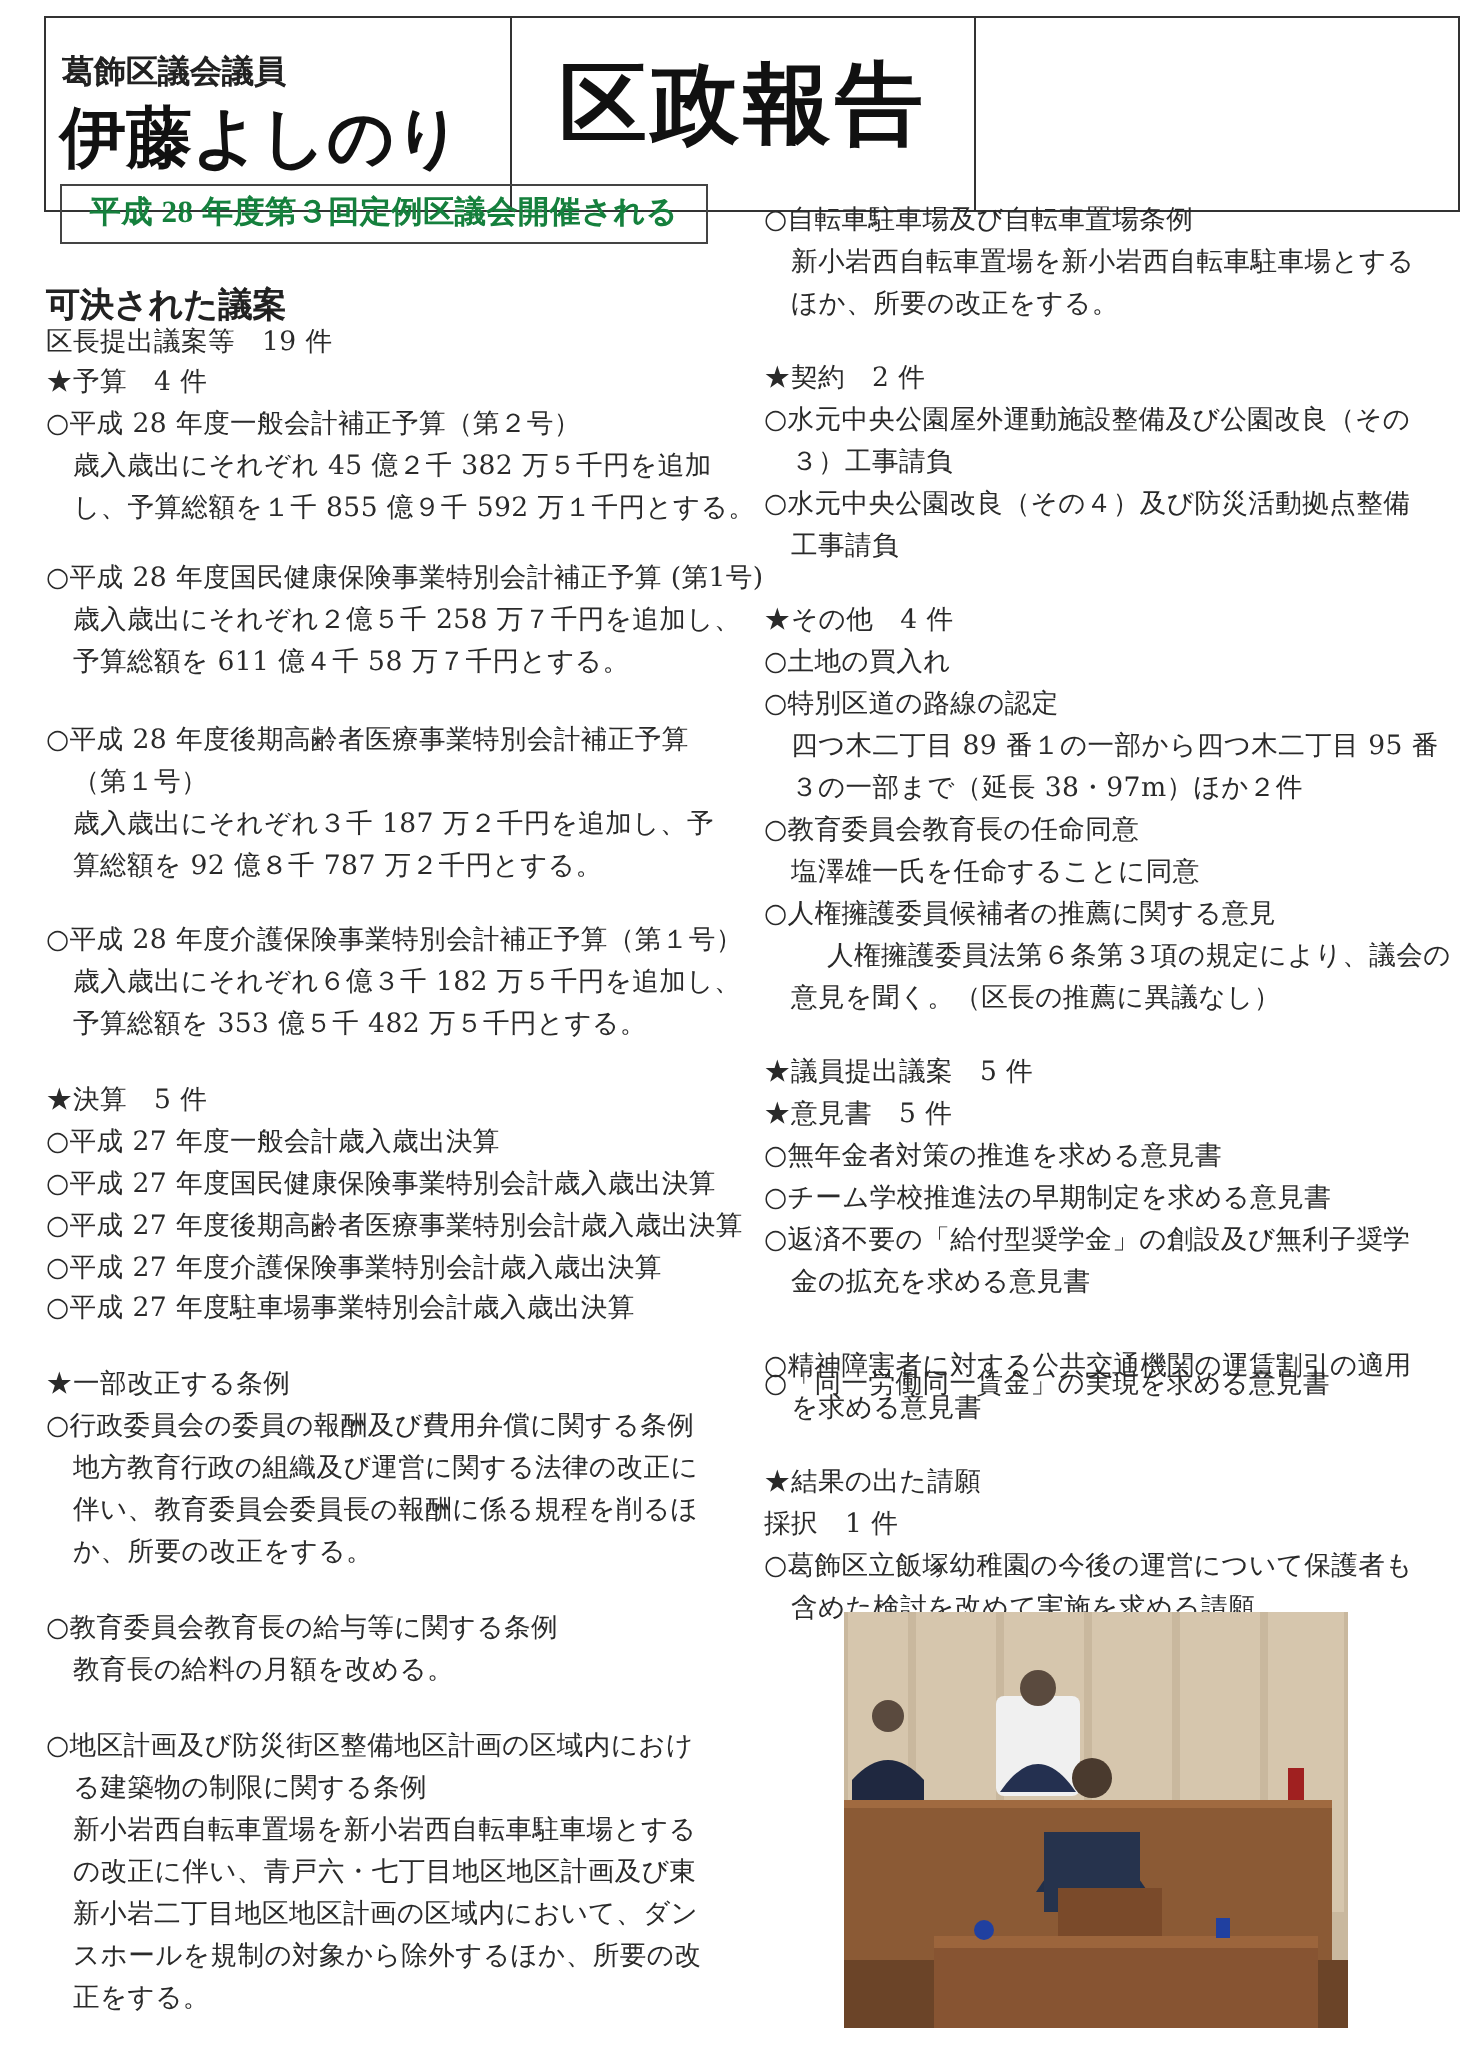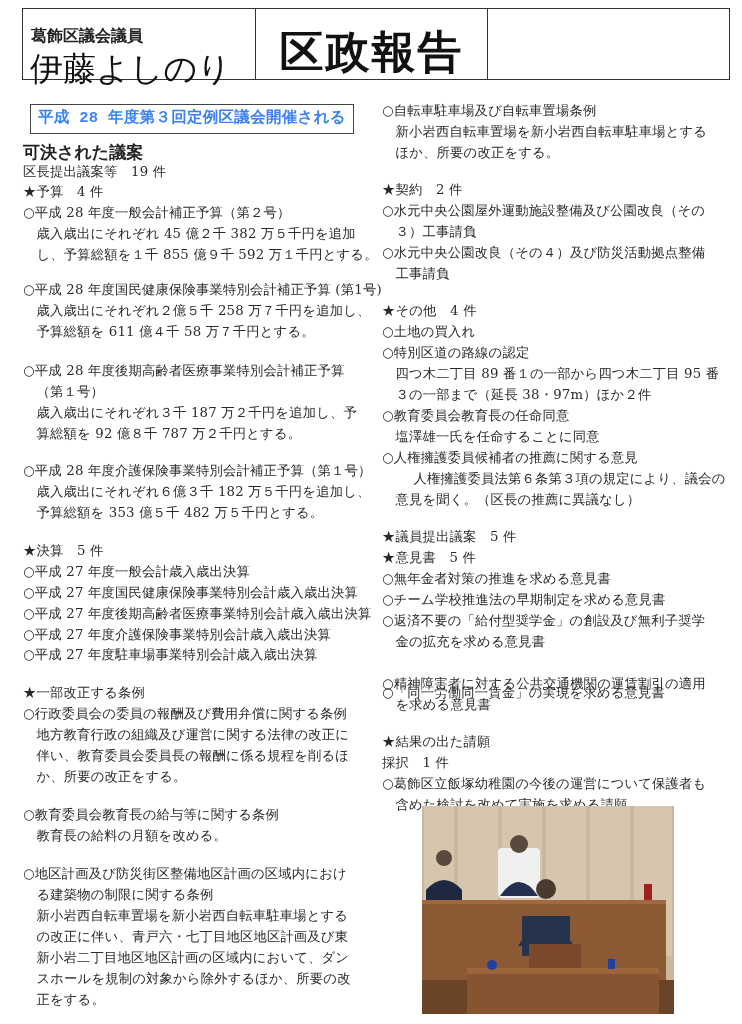--- a/index.html
+++ b/index.html
@@ -1,41 +1,41 @@
 <!DOCTYPE html>
 <html><head>
 <meta charset="utf-8">
 <style>
   html, body { margin: 0; padding: 0; background: #ffffff; }
   body { width: 742px; height: 1024px; position: relative; overflow: hidden;
          font-family: "DejaVu Serif", "Liberation Serif", serif; color: #222; }
-  .header { position: absolute; left: 22px; top: 8px; width: 708px; height: 72px;
+  .header { position: absolute; left: 22px; top: 8px; width: 708px; height: 98px;
             border: 1.5px solid #333; box-sizing: border-box; }
   .hcell { position: absolute; top: 0; height: 100%; box-sizing: border-box; }
   .hcell.c1 { left: 0; width: 233px; border-right: 1.5px solid #333; }
   .hcell.c2 { left: 233px; width: 232px; border-right: 1.5px solid #333; }
   .hcell.c3 { left: 465px; width: 241px; }
   .subtitle { position: absolute; left: 8px; top: 17px; font-family: "DejaVu Sans", sans-serif;
               font-weight: bold; font-size: 16px; letter-spacing: 0px; color: #222; }
   .name { position: absolute; left: 7px; top: 38px; font-family: "DejaVu Sans", sans-serif;
-          font-weight: normal; font-size: 33px; letter-spacing: 0px; color: #111; white-space: nowrap; }
+          font-weight: bold; font-size: 33px; letter-spacing: 0px; color: #111; white-space: nowrap; }
   .bigtitle { position: absolute; left: 0; width: 100%; top: 14px; text-align: center;
               font-family: "DejaVu Sans", sans-serif; font-weight: bold; font-size: 44px;
               letter-spacing: 2px; color: #111; }
   .issue { position: absolute; left: 40px; top: 8px; font-family: "DejaVu Sans", sans-serif;
            font-size: 14px; letter-spacing: 1px; color: #222; white-space: nowrap; }
   .addr { position: absolute; left: 5px; font-size: 13.5px; color: #222; white-space: nowrap;
           font-family: "DejaVu Serif", serif; }
   .addr.a1 { top: 32px; }
   .addr.a2 { top: 49px; font-weight: bold; }
   .addr.a3 { top: 67px; font-family: "DejaVu Sans Mono", monospace; font-size: 14px; letter-spacing: 0.5px; }
-  .boxtitle { position: absolute; left: 30px; top: 104px; width: 324px; height: 30px;
+  .boxtitle { position: absolute; left: 30px; top: 92px; width: 324px; height: 30px;
               border: 1.5px solid #444; box-sizing: border-box; text-align: center;
-              font-family: Liberation Mono, monospace; font-weight: bold; font-size: 15.5px;
-              line-height: 27px; color: #3b82f6; white-space: nowrap; letter-spacing: 0.3px; }
+              font-family: Liberation Serif, serif; font-weight: bold; font-size: 15.5px;
+              line-height: 27px; color: #15803d; white-space: nowrap; letter-spacing: 0.3px; }
   .sechead { position: absolute; left: 23px; top: 141px; font-family: "DejaVu Sans", sans-serif;
              font-weight: bold; font-size: 17px; color: #222; }
   .line { position: absolute; font-size: 13.3px; line-height: 18px; white-space: nowrap; color: #2a2a2a;
           letter-spacing: 0.2px; }
   .photo { position: absolute; left: 422px; top: 806px; width: 252px; height: 208px; overflow: hidden; }
 </style>
 </head>
 <body>
 
 <div class="header">

